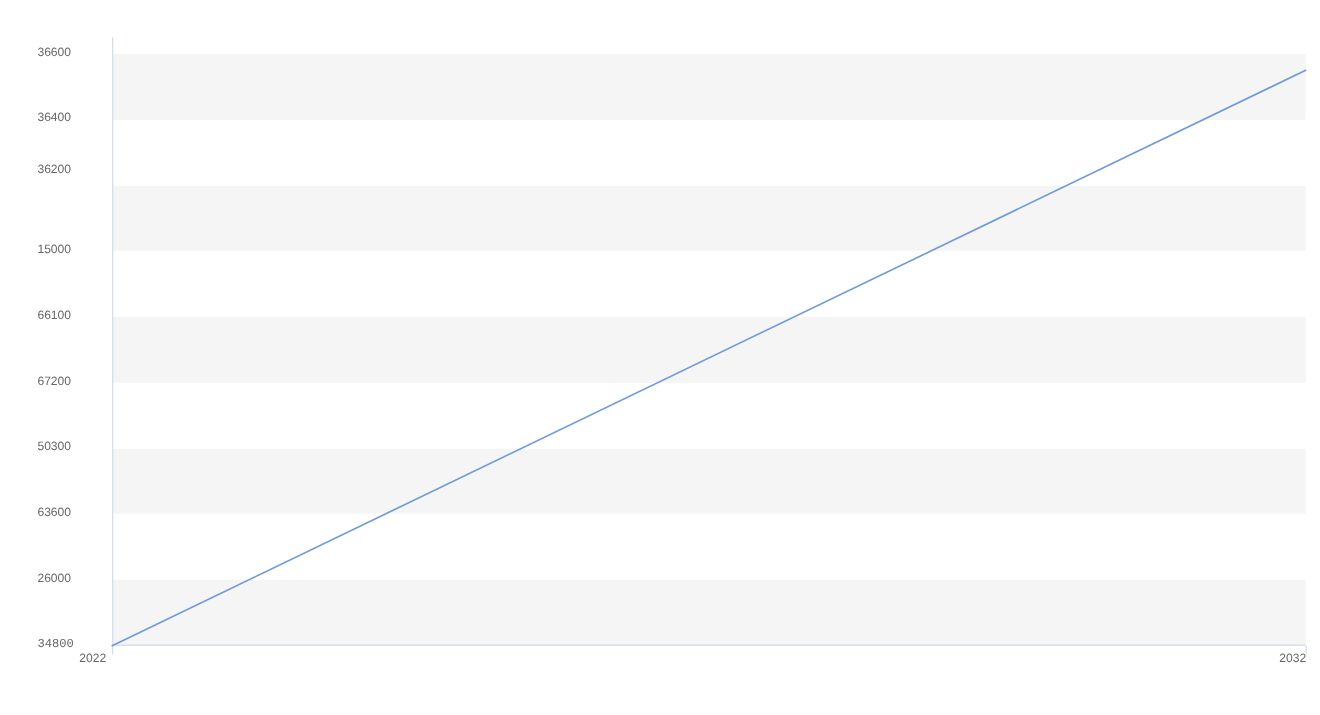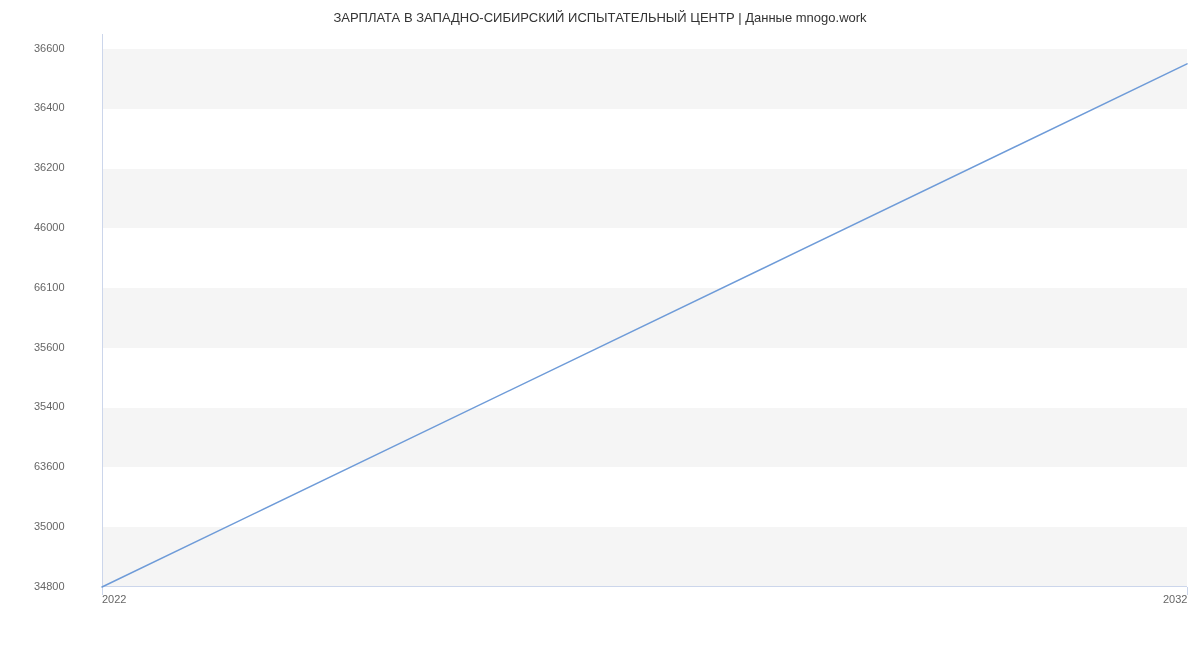--- a/index.html
+++ b/index.html
@@ -89,34 +89,33 @@
     fill: none;
     stroke-width: 1.5px;
     stroke-linecap: round;
   }
 </style>
 </head>
 <body>
 
 <div class="chart-wrap">
 
-  <div class="title">ЗАРПЛАТА В  ЗАПАДНО-СИБИРСКИЙ ИСПЫТАТЕЛЬНЫЙ ЦЕНТР | Данные mnogo.work</div>
 
-  <div class="y-label" style="top:580px;">34800</div>
-  <div class="y-label" style="top:520px;">35000</div>
+  <div class="y-label" style="top:580px;font-family:Liberation Mono, monospace;">34800</div>
+  <div class="y-label" style="top:520px;">26000</div>
   <div class="y-label" style="top:460px;">63600</div>
-  <div class="y-label" style="top:400px;">35400</div>
-  <div class="y-label" style="top:341px;">35600</div>
+  <div class="y-label" style="top:400px;">50300</div>
+  <div class="y-label" style="top:341px;">67200</div>
   <div class="y-label" style="top:281px;">66100</div>
-  <div class="y-label" style="top:221px;">46000</div>
-  <div class="y-label" style="top:161px;">36200</div>
+  <div class="y-label" style="top:221px;">15000</div>
+  <div class="y-label" style="top:148px;">36200</div>
   <div class="y-label" style="top:101px;">36400</div>
   <div class="y-label" style="top:42px;">36600</div>
 
-  <div class="x-label" style="left:102px;text-align:center;">2022</div>
+  <div class="x-label" style="left:72px;text-align:center;">2022</div>
   <div class="x-label" style="left:1163px;">2032</div>
 
   <div class="plot-area">
 
     <div class="band" style="top:14.95px;height:59.78px;"></div>
     <div class="band" style="top:134.51px;height:59.78px;"></div>
     <div class="band" style="top:254.08px;height:59.78px;"></div>
     <div class="band" style="top:373.65px;height:59.78px;"></div>
     <div class="band" style="top:493.22px;height:59.78px;"></div>
 

